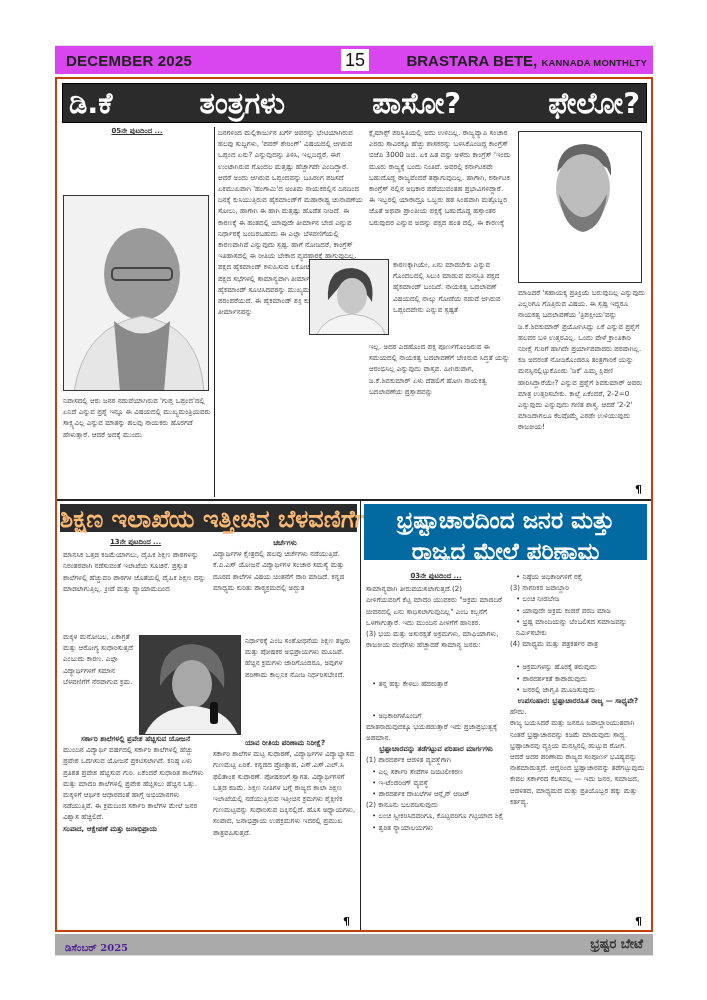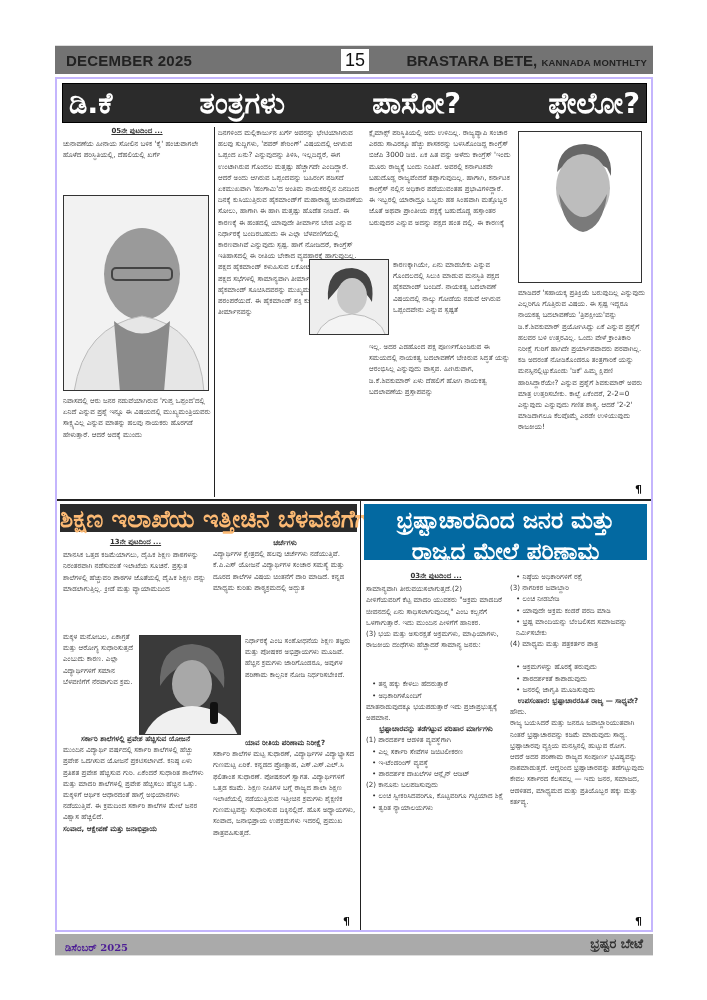--- a/index.html
+++ b/index.html
@@ -1,28 +1,28 @@
 <!DOCTYPE html>
 <html><head>
 <meta charset="utf-8">
 <style>
   *{box-sizing:border-box;margin:0;padding:0}
   html,body{width:707px;height:1000px;background:#fff;overflow:hidden}
   body{font-family:"DejaVu Sans",sans-serif;color:#222;position:relative}
   .page{position:absolute;left:55px;top:45px;width:598px;height:915px}
-  .hdr{position:absolute;left:0;top:0;width:598px;height:29px;background:#737373;
+  .hdr{position:absolute;left:0;top:0;width:598px;height:29px;background:#d946ef;
        border-top:1px solid #ddd}
   .hdr .left{position:absolute;left:11px;top:6px;font-family:"Liberation Sans",sans-serif;
        font-weight:bold;font-size:15px;color:#222;letter-spacing:.2px}
   .hdr .num{position:absolute;left:286px;top:3px;width:28px;height:22px;background:#fff;
        font-family:"Liberation Sans",sans-serif;font-size:18px;text-align:center;line-height:22px;color:#111}
   .hdr .right{position:absolute;right:6px;top:6px;font-family:"Liberation Sans",sans-serif;
        font-weight:bold;font-size:15px;color:#222}
   .hdr .right small{font-size:9.5px;letter-spacing:.2px}
-  .frame{position:absolute;left:0;top:32px;width:598px;height:855px;border:2px solid #c4b5fd}
+  .frame{position:absolute;left:0;top:32px;width:598px;height:855px;border:2px solid #c2410c}
   .headline{position:absolute;left:5px;top:4px;width:585px;height:40px;background:#2b2b2b;
        color:#fff;font-family:"DejaVu Sans",sans-serif;font-weight:bold;font-size:29px;
        display:flex;justify-content:space-between;align-items:center;padding:0 6px;border:1px solid #000}
   .col{position:absolute;font-size:7.1px;line-height:11.2px;color:#333;overflow:hidden;text-align:left}
   .col p{margin:0}
   .cont{text-align:center;text-decoration:underline;font-weight:bold;font-size:7px;margin-bottom:1px}
   .vrule{position:absolute;width:1px;background:#222}
   .photo{position:absolute;border:1px solid #333;background:#f4f4f4;overflow:hidden}
   .midline{position:absolute;left:0;top:420px;width:594px;height:2px;background:#222}
   .sec-head-left{position:absolute;left:3px;top:425px;width:297px;height:28px;background:#2b2b2b;
@@ -51,21 +51,20 @@
 
     <div class="headline">
       <span>ಡಿ.ಕೆ</span>
       <span>ತಂತ್ರಗಳು</span>
       <span>ಪಾಸೋ?</span>
       <span>ಫೇಲೋ?</span>
     </div>
 
     <div class="col" style="left:6px;top:47px;width:148px;height:68px">
       <div class="cont">05ನೇ ಪುಟದಿಂದ ...</div>
-      <p>ಚುನಾವಣೆಯ ಹೀನಾಯ ಸೋಲಿನ ಬಳಿಕ 'ಕೈ' ಹಂಚುವಾಗಲೇ ಹೊಳೆದ ಪರಿಸ್ಥಿತಿಯಲ್ಲಿ, ದೆಹಲಿಯಲ್ಲಿ ಖರ್ಗೆ</p>
     </div>
     <div class="photo" style="left:6px;top:116px;width:146px;height:196px">
       <svg width="146" height="196" viewBox="0 0 146 196">
         <rect width="146" height="196" fill="#f2f2f2"></rect>
         <ellipse cx="78" cy="78" rx="38" ry="46" fill="#9a9a9a"></ellipse>
         <rect x="48" y="72" width="60" height="12" rx="4" fill="none" stroke="#444" stroke-width="2"></rect>
         <path d="M10 196 Q20 130 78 120 Q136 130 140 196 Z" fill="#e6e6e6" stroke="#bbb"></path>
         <path d="M50 125 Q78 150 106 125 L100 196 L56 196 Z" fill="#8a8a8a"></path>
       </svg>
     </div>
@@ -153,21 +152,21 @@
     <div class="sec-head-right">
       <div>ಭ್ರಷ್ಟಾಚಾರದಿಂದ ಜನರ ಮತ್ತು</div>
       <div>ರಾಜ್ಯದ ಮೇಲೆ ಪರಿಣಾಮ</div>
     </div>
     <div class="col" id="cor1" style="left:309px;top:492px;width:140px;height:344px">
       <div class="cont">03ನೇ ಪುಟದಿಂದ ...</div>
     <p>ಸಾಮಾನ್ಯವಾಗಿ ತೀರುವಯಿಸಲಾಗುತ್ತದೆ.(2)</p>
         <p>ಪೀಳಿಗೆಯವರಿಗೆ ಕೆಟ್ಟ ಮಾದರಿ ಯುವಕರು "ಅಕ್ರಮ ಮಾಡದಿರೆ ಜೀವನದಲ್ಲಿ ಏನು ಸಾಧಿಸಲಾಗುವುದಿಲ್ಲ" ಎಂಬ ಕಲ್ಪನೆಗೆ ಒಳಗಾಗುತ್ತಾರೆ. ಇದು ಮುಂದಿನ ಪೀಳಿಗೆಗೆ ಹಾನಿಕರ.</p>
         <p>(3) ಭಯ ಮತ್ತು ಅಸುರಕ್ಷತೆ ಅಕ್ರಮಗಳು, ಮಾಫಿಯಾಗಳು, ರಾಜಕೀಯ ದಂಧೆಗಳು ಹೆಚ್ಚಾದರೆ ಸಾಮಾನ್ಯ ಜನರು:</p>
         <p style="padding-left: 6px; margin-top: 28px;">• ತನ್ನ ಹಕ್ಕು ಕೇಳಲು ಹೆದರುತ್ತಾರೆ</p>
-        <p style="padding-left: 6px;">• ಅಧಿಕಾರಿಗಳೊಂದಿಗೆ</p>
+        <p style="padding-left: 6px; margin-top: 20px;">• ಅಧಿಕಾರಿಗಳೊಂದಿಗೆ</p>
         <p>ಮಾತನಾಡುವುದಕ್ಕೂ ಭಯಪಡುತ್ತಾರೆ ಇದು ಪ್ರಜಾಪ್ರಭುತ್ವಕ್ಕೆ ಅಪಮಾನ.</p>
         <p class="sub">ಭ್ರಷ್ಟಾಚಾರವನ್ನು ತಡೆಗಟ್ಟುವ ಪರಿಹಾರ ಮಾರ್ಗಗಳು</p>
         <p>(1) ಪಾರದರ್ಶಕ ಆಡಳಿತ ವ್ಯವಸ್ಥೆಗಾಗಿ</p>
         <p style="padding-left: 6px;">• ಎಲ್ಲ ಸರ್ಕಾರಿ ಸೇವೆಗಳ ಡಿಜಿಟಲೀಕರಣ</p>
         <p style="padding-left: 6px;">• ಇ-ಟೆಂಡರಿಂಗ್ ವ್ಯವಸ್ಥೆ</p>
         <p style="padding-left: 6px;">• ಪಾರದರ್ಶಕ ದಾಖಲೆಗಳ ಆನ್ಲೈನ್ ಆಡಿಟ್</p>
         <p>(2) ಕಾನೂನು ಬಲಪಡಿಸುವುದು</p>
         <p style="padding-left: 6px;">• ಲಂಚ ಸ್ವೀಕರಿಸಿದವರಿಗೂ, ಕೊಟ್ಟವರಿಗೂ ಗಟ್ಟಿಯಾದ ಶಿಕ್ಷೆ</p>
         <p style="padding-left: 6px;">• ತ್ವರಿತ ನ್ಯಾಯಾಲಯಗಳು</p>
       </div>

